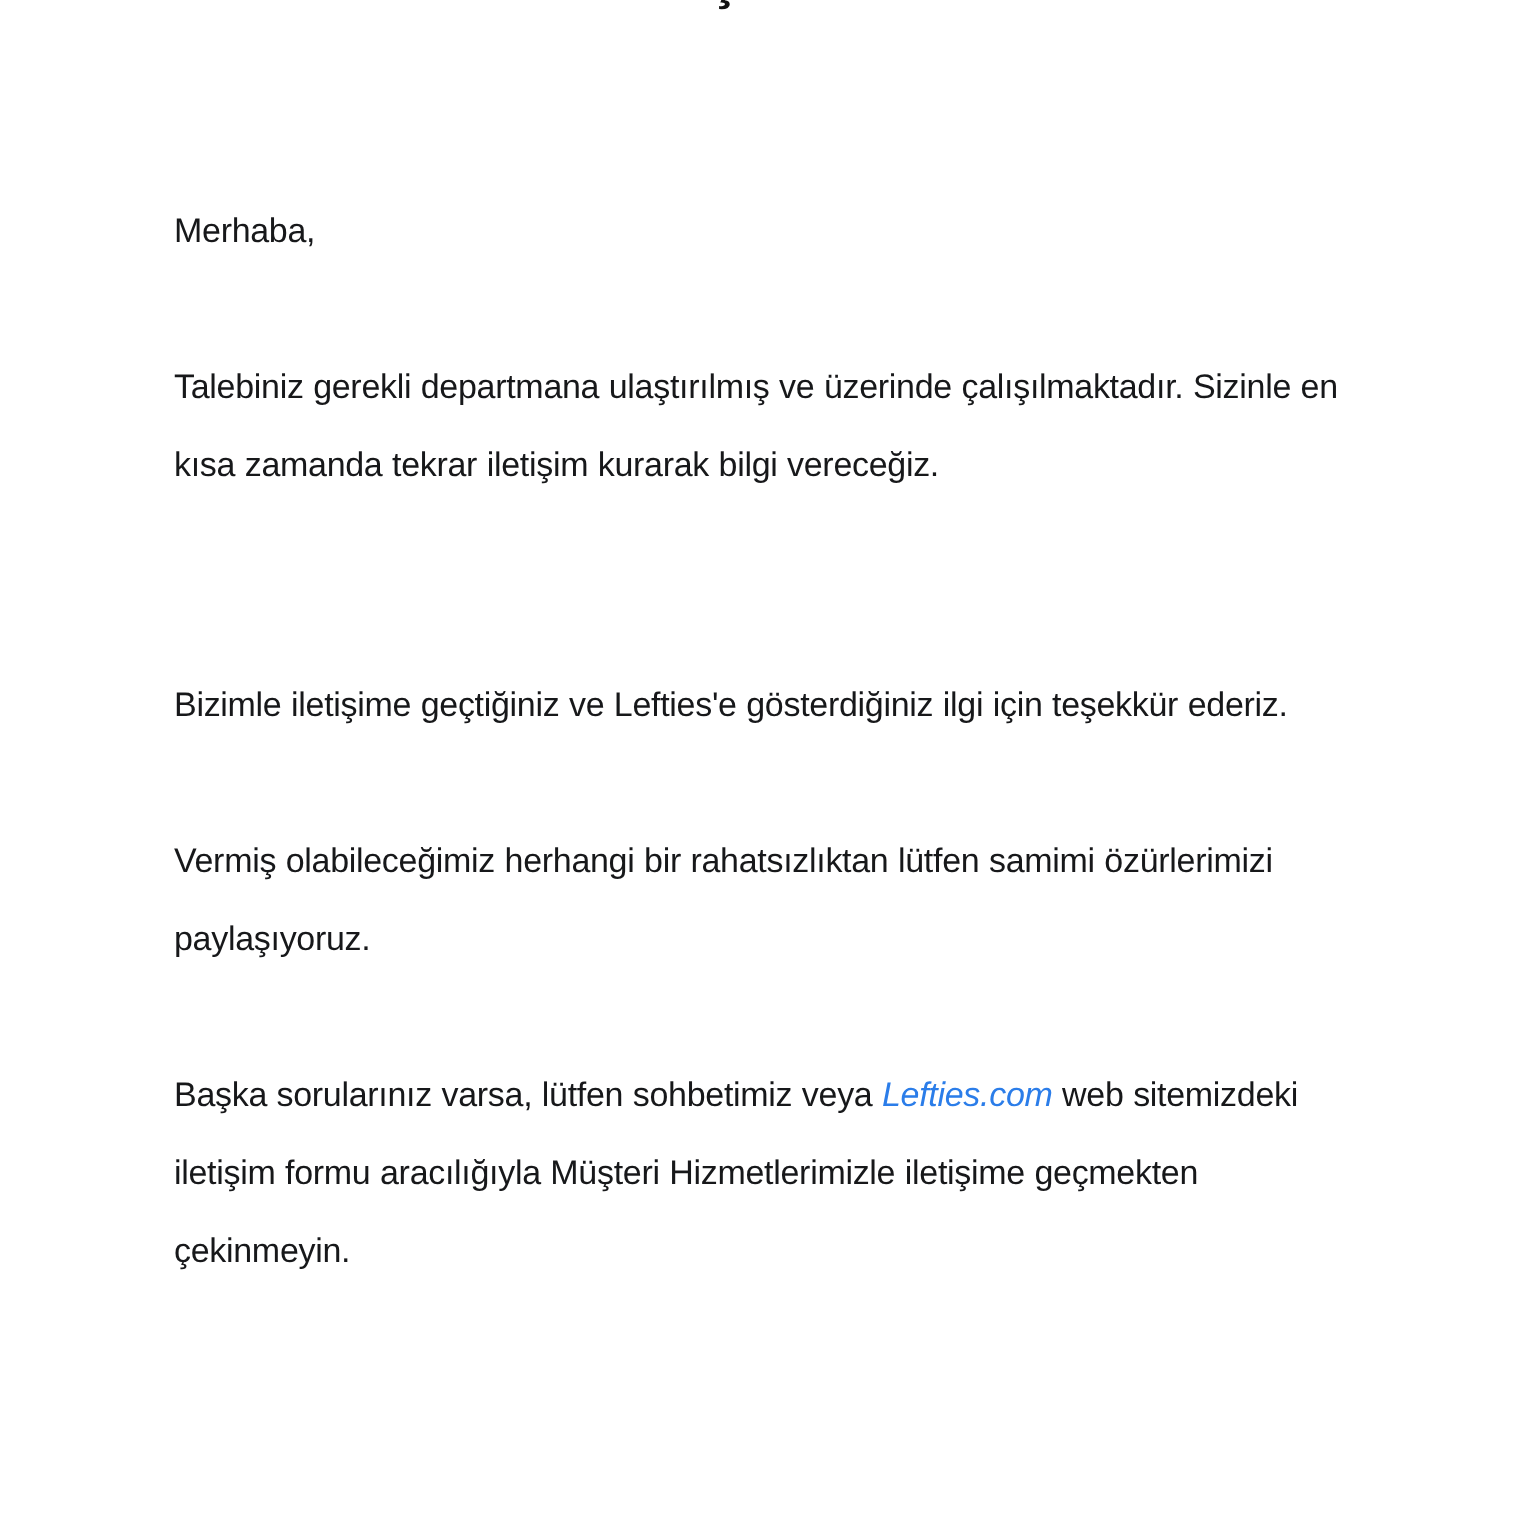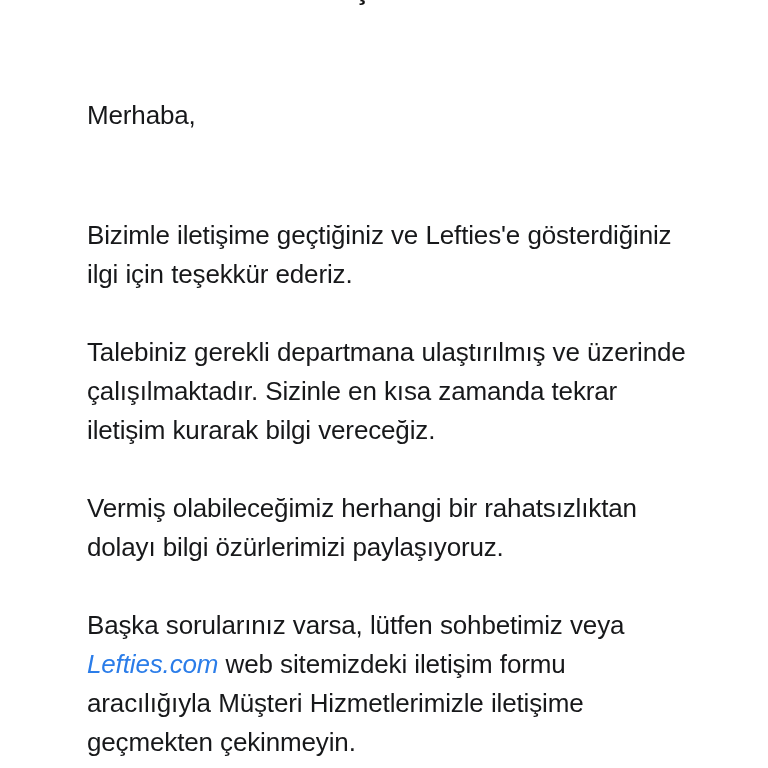--- a/index.html
+++ b/index.html
@@ -52,21 +52,21 @@
   
   #message-column {
     position: absolute;
     left: 87px;
     top: 96px;
     width: 600px;
   }
 
   .para {
     margin: 0;
-    font-size: 26px;
+    font-size: 17px;
     line-height: 39px;
     font-weight: 400;
     color: #17181a;
     letter-spacing: -0.15px;
     word-spacing: 0.2px;
   }
 
   .greeting { margin: 0 0 0 0; }
 
   .gap-lg { margin-top: 81px; }
@@ -85,22 +85,22 @@
 <div id="email-body">
 
   <div id="clipped-heading-row">
     <div id="clipped-heading">Lefties Müşteri Hizmetleri</div>
   </div>
 
   <div id="message-column">
 
     <p class="para greeting">Merhaba,</p>
 
+    <p class="para gap-md">Talebiniz gerekli departmana ulaştırılmış ve üzerinde çalışılmaktadır. Sizinle en kısa zamanda tekrar iletişim kurarak bilgi vereceğiz.</p>
+
     <p class="para gap-lg">Bizimle iletişime geçtiğiniz ve Lefties'e gösterdiğiniz ilgi için teşekkür ederiz.</p>
 
-    <p class="para gap-md">Talebiniz gerekli departmana ulaştırılmış ve üzerinde çalışılmaktadır. Sizinle en kısa zamanda tekrar iletişim kurarak bilgi vereceğiz.</p>
-
-    <p class="para gap-md">Vermiş olabileceğimiz herhangi bir rahatsızlıktan dolayı bilgi özürlerimizi paylaşıyoruz.</p>
+    <p class="para gap-md">Vermiş olabileceğimiz herhangi bir rahatsızlıktan lütfen samimi özürlerimizi paylaşıyoruz.</p>
 
     <p class="para gap-md"><span>Başka sorularınız varsa, lütfen sohbetimiz veya </span><a class="inline-link" href="#">Lefties.com</a><span> web sitemizdeki iletişim formu aracılığıyla Müşteri Hizmetlerimizle iletişime geçmekten çekinmeyin.</span></p>
 
   </div>
 </div>
 
 </body></html>

